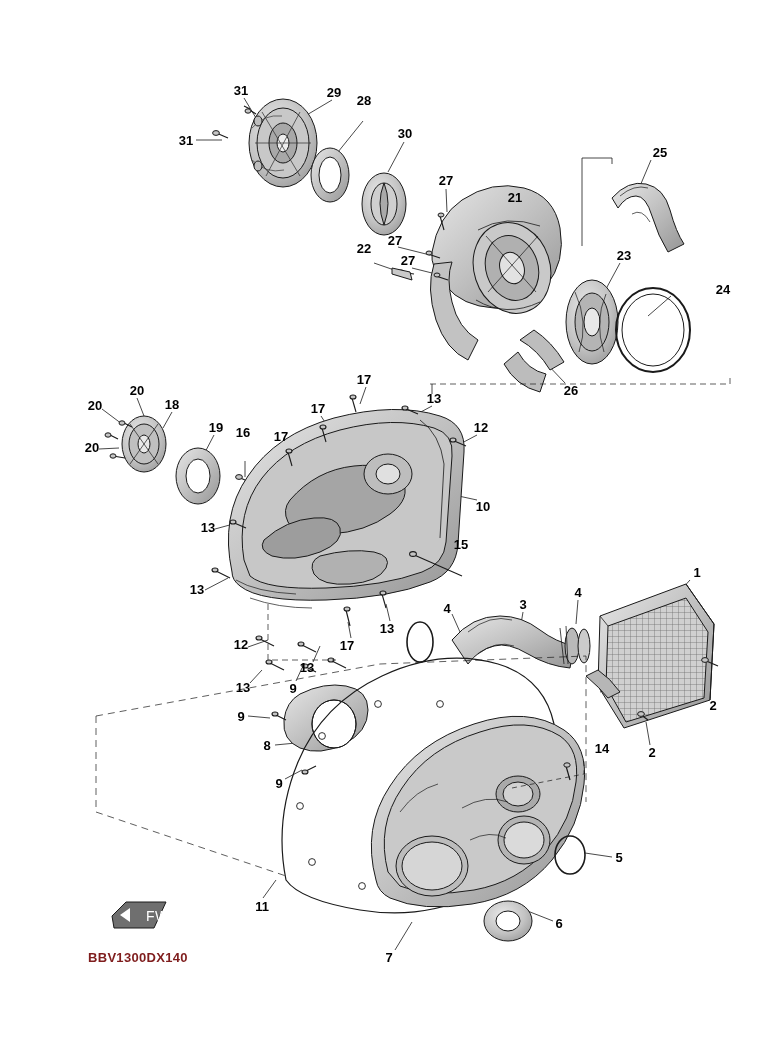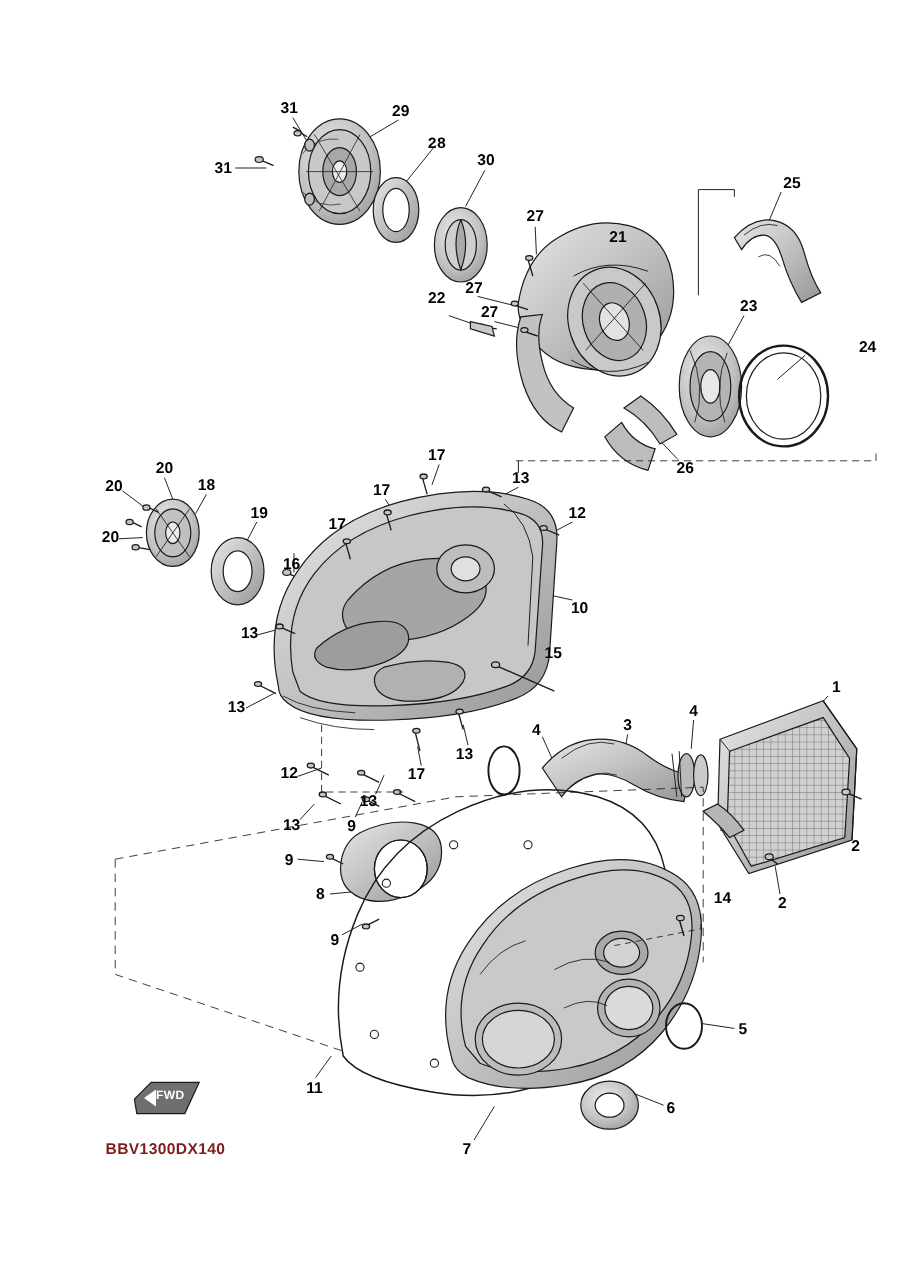--- a/index.html
+++ b/index.html
@@ -46,25 +46,25 @@
   }
   #fwd-marker {
     position: absolute;
     left: 108px;
     top: 898px;
     width: 62px;
     height: 34px;
   }
   #fwd-label {
     position: absolute;
-    left: 130px;
+    left: 146px;
     top: 908px;
     font-family: "Liberation Sans", sans-serif;
-    font-size: 10px;
-    font-weight: bold;
+    font-size: 14px;
+    font-weight: normal;
     color: #ffffff;
     letter-spacing: 0.4px;
   }
 </style>
 </head>
 <body>
 
 <div id="sheet">
 
   <svg id="diagram-svg" viewBox="0 0 770 1064" xmlns="http://www.w3.org/2000/svg">
@@ -367,21 +367,21 @@
     <path d="M4 18 L18 4 L58 4 L46 30 L6 30 Z" fill="#6f6f6f" stroke="#1a1a1a" stroke-width="1"></path>
     <path d="M22 10 L12 17 L22 24 Z" fill="#ffffff"></path>
   </svg>
   <div id="fwd-label">FWD</div>
 
   <div id="part-code">BBV1300DX140</div>
 
   <div id="callout-layer">
       <div class="callout" style="left: 241px; top: 90px;">31</div>
       <div class="callout" style="left: 334px; top: 92px;">29</div>
-      <div class="callout" style="left: 364px; top: 120px; font-family: Liberation Mono, monospace;">28</div>
+      <div class="callout" style="left: 364px; top: 100px;">28</div>
       <div class="callout" style="left: 186px; top: 140px;">31</div>
       <div class="callout" style="left: 405px; top: 133px;">30</div>
       <div class="callout" style="left: 660px; top: 152px;">25</div>
       <div class="callout" style="left: 446px; top: 180px;">27</div>
       <div class="callout" style="left: 515px; top: 197px;">21</div>
       <div class="callout" style="left: 395px; top: 240px;">27</div>
       <div class="callout" style="left: 624px; top: 255px;">23</div>
       <div class="callout" style="left: 364px; top: 248px;">22</div>
       <div class="callout" style="left: 408px; top: 260px;">27</div>
       <div class="callout" style="left: 679px; top: 289px; margin-left: 44px;">24</div>
@@ -389,21 +389,21 @@
       <div class="callout" style="left: 137px; top: 390px;">20</div>
       <div class="callout" style="left: 364px; top: 379px;">17</div>
       <div class="callout" style="left: 434px; top: 398px;">13</div>
       <div class="callout" style="left: 95px; top: 405px;">20</div>
       <div class="callout" style="left: 172px; top: 404px;">18</div>
       <div class="callout" style="left: 318px; top: 408px;">17</div>
       <div class="callout" style="left: 216px; top: 427px;">19</div>
       <div class="callout" style="left: 281px; top: 436px;">17</div>
       <div class="callout" style="left: 481px; top: 427px;">12</div>
       <div class="callout" style="left: 92px; top: 447px;">20</div>
-      <div class="callout" style="left: 243px; top: 470px;">16</div>
+      <div class="callout" style="left: 243px; top: 432px;">16</div>
       <div class="callout" style="left: 483px; top: 506px;">10</div>
       <div class="callout" style="left: 208px; top: 527px;">13</div>
       <div class="callout" style="left: 461px; top: 544px;">15</div>
       <div class="callout" style="left: 197px; top: 589px;">13</div>
       <div class="callout" style="left: 697px; top: 572px;">1</div>
       <div class="callout" style="left: 447px; top: 608px;">4</div>
       <div class="callout" style="left: 523px; top: 604px;">3</div>
       <div class="callout" style="left: 578px; top: 592px;">4</div>
       <div class="callout" style="left: 387px; top: 628px;">13</div>
       <div class="callout" style="left: 241px; top: 644px;">12</div>

